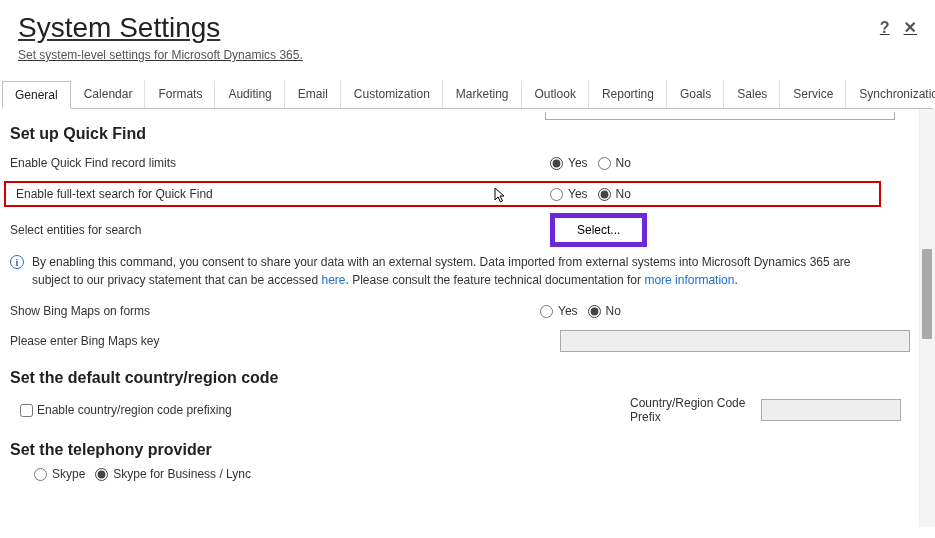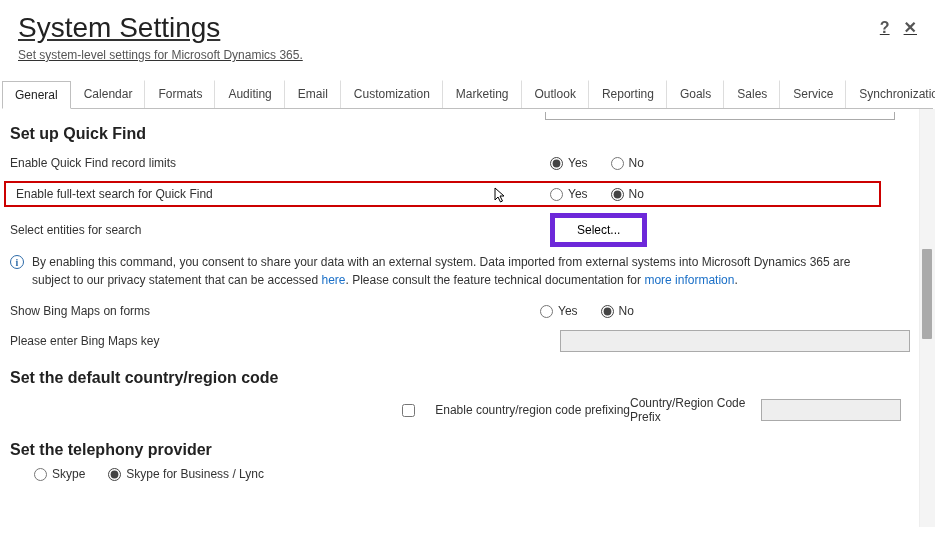--- a/index.html
+++ b/index.html
@@ -112,21 +112,21 @@
   .row .label {
     flex: 0 0 540px;
     font-size: 12px;
     color: #333;
   }
   .row .control {
     flex: 1;
   }
   .radios {
     display: flex;
-    gap: 23px;
+    gap: 10px;
     align-items: center;
   }
   .radio {
     display: inline-flex;
     gap: 5px;
     align-items: center;
   }
   .radio input[type=radio] {
     margin: 0;
     accent-color: #444;
@@ -182,24 +182,23 @@
     width: 350px;
     height: 22px;
     border: 1px solid #aaa;
     background: #eee;
     padding: 2px 4px;
   }
   .text-input.small { width: 140px; background: #eee; }
   .checkbox-row {
     display: flex;
     align-items: center;
-    gap: 20px;
+    gap: 4px;
     margin: 8px 0;
     padding-left: 10px;
-    justify-content: flex-end;
   }
   .checkbox-row input[type=checkbox] { margin: 0; }
   .prefix-row {
     display: flex;
     align-items: center;
     gap: 0;
   }
   .truncated-select {
     position: absolute;
     right: 40px;

